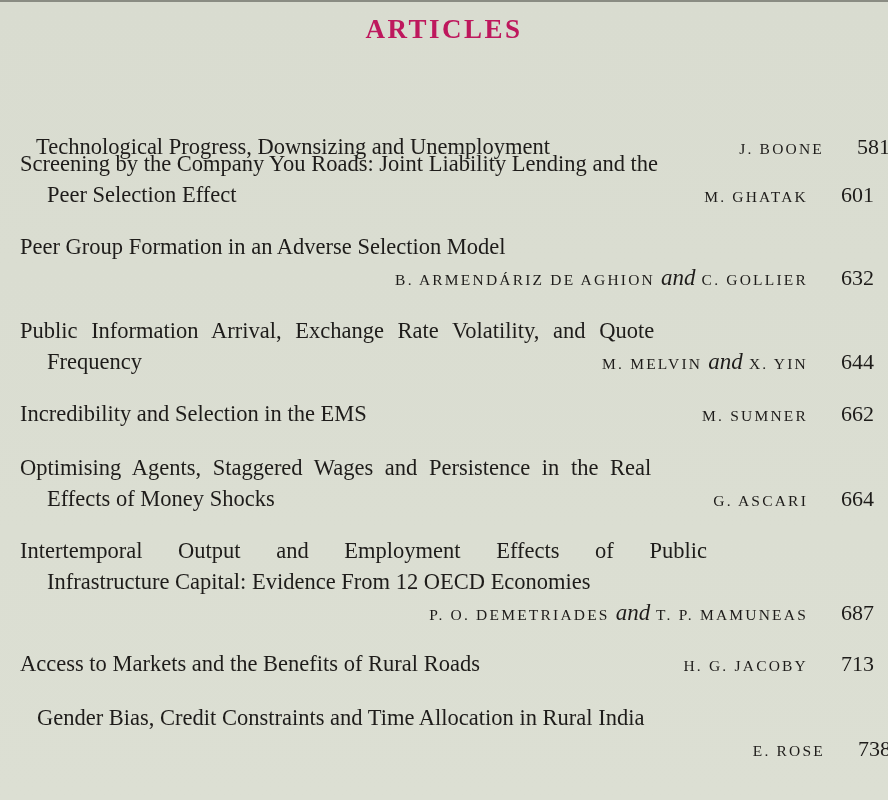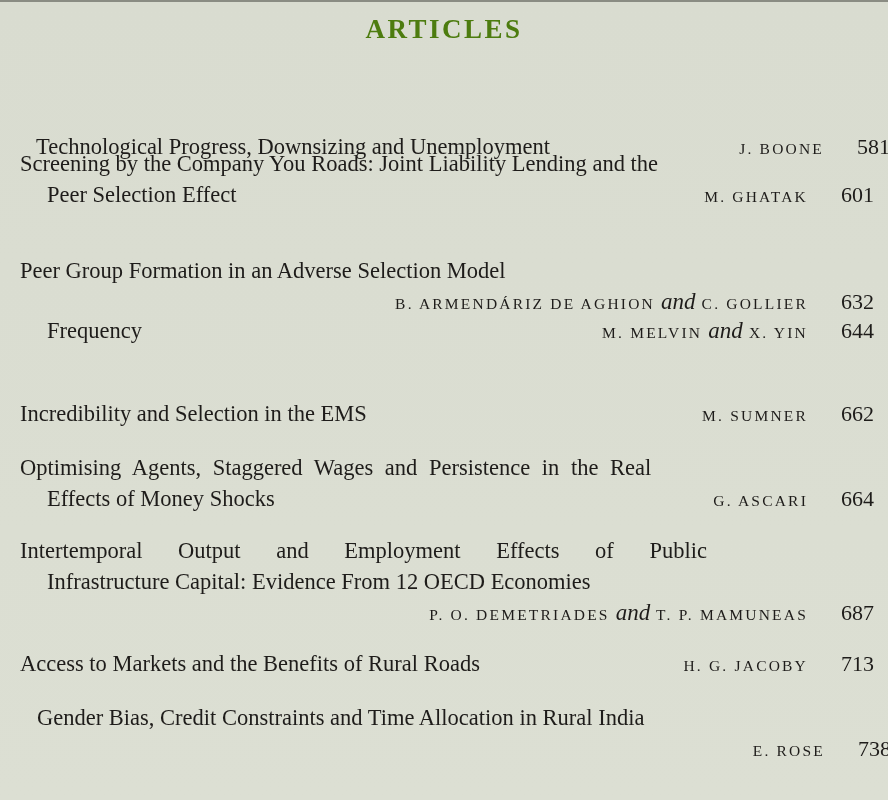--- a/index.html
+++ b/index.html
@@ -18,21 +18,21 @@
     }
     .heading {
       position: absolute;
       top: 14px;
       left: 0;
       width: 888px;
       text-align: center;
       font-size: 27px;
       font-weight: bold;
       letter-spacing: 2.5px;
-      color: #4d7c0f;
+      color: #be185d;
     }
     .toc {
       position: absolute;
       top: 96px;
       left: 20px;
       width: 854px;
     }
     .entry {
       position: relative;
       margin-bottom: 0;
@@ -96,33 +96,36 @@
     </div>
     <div class="line indent">
       <span>Peer Selection Effect</span>
       <span class="right">
         <span class="authors">M. GHATAK</span>
         <span class="page">601</span>
       </span>
     </div>
   </div>
 
-  <div class="entry" style="position:absolute; top:135px; left:0; width:854px;margin-top:24px;">
+  <div class="entry" style="position:absolute; top:135px; left:0; width:854px;">
     <div class="line">
       <span>Peer Group Formation in an Adverse Selection Model</span>
     </div>
     <div class="line">
       <span class="right">
         <span class="authors"><span>B. ARMENDÁRIZ DE AGHION</span> <span class="and">and</span> <span>C. GOLLIER</span></span>
         <span class="page">632</span>
       </span>
     </div>
   </div>
 
   <div class="entry" style="position:absolute; top:219px; left:0; width:854px;">
+    <div class="line" style="width:785px; word-spacing:8px;">
+      <span>Public Information Arrival, Exchange Rate Volatility, and Quote</span>
+    </div>
     <div class="line indent">
       <span>Frequency</span>
       <span class="right">
         <span class="authors"><span>M. MELVIN</span> <span class="and">and</span> <span>X. YIN</span></span>
         <span class="page">644</span>
       </span>
     </div>
   </div>
 
   <div class="entry" style="position:absolute; top:302px; left:0; width:854px;">

